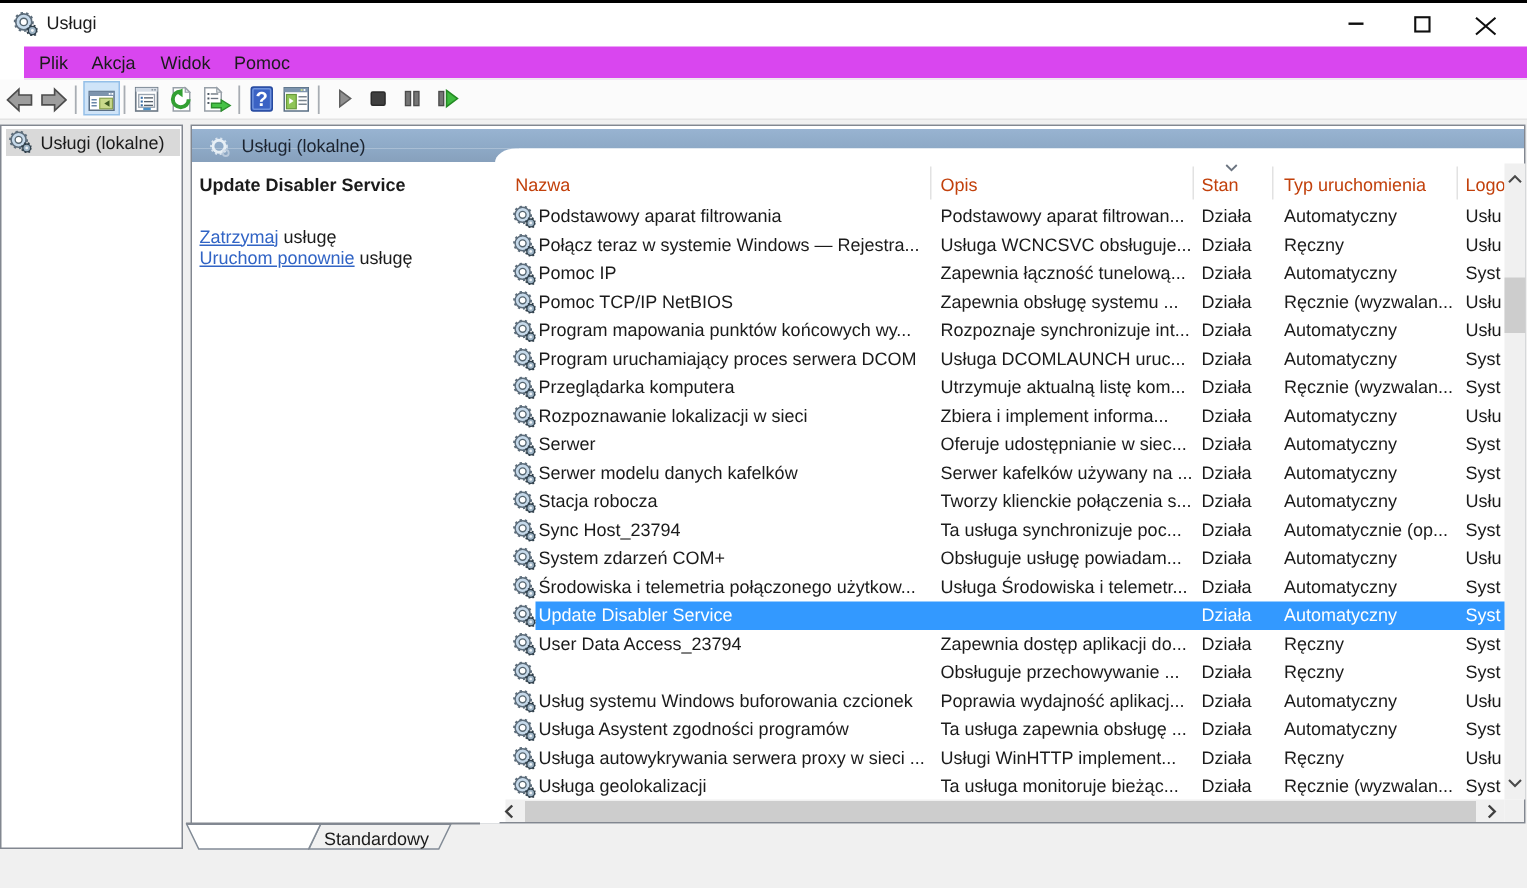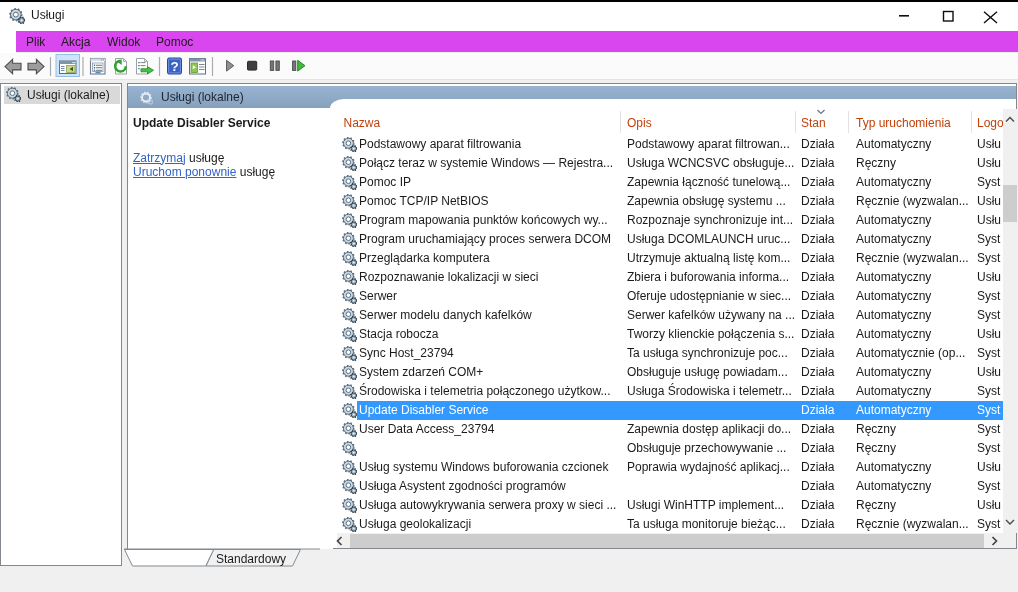--- a/index.html
+++ b/index.html
@@ -266,21 +266,21 @@
 <span class="c op">Utrzymuje aktualną listę kom...</span>
 <span class="c st">Działa</span>
 <span class="c ty">Ręcznie (wyzwalan...</span>
 <span class="c lg">Syst</span>
 </div>
 <div class="row" style="top:267.5px">
 <svg class="abs" style="left:4.5px;top:2px" width="15" height="15" viewBox="0 0 15 15">
       <use href="#gear"></use>
     </svg>
 <span class="c nm">Rozpoznawanie lokalizacji w sieci</span>
-<span class="c op">Zbiera i buforowania informa...</span>
+<span class="c op">Zbiera i implement informa...</span>
 <span class="c st">Działa</span>
 <span class="c ty">Automatyczny</span>
 <span class="c lg">Usłu</span>
 </div>
 <div class="row" style="top:286.5px">
 <svg class="abs" style="left:4.5px;top:2px" width="15" height="15" viewBox="0 0 15 15">
       <use href="#gear"></use>
     </svg>
 <span class="c nm">Serwer</span>
 <span class="c op">Oferuje udostępnianie w siec...</span>
@@ -374,20 +374,21 @@
 <span class="c op">Poprawia wydajność aplikacj...</span>
 <span class="c st">Działa</span>
 <span class="c ty">Automatyczny</span>
 <span class="c lg">Usłu</span>
 </div>
 <div class="row" style="top:476.5px">
 <svg class="abs" style="left:4.5px;top:2px" width="15" height="15" viewBox="0 0 15 15">
       <use href="#gear"></use>
     </svg>
 <span class="c nm">Usługa Asystent zgodności programów</span>
+<span class="c op">Ta usługa zapewnia obsługę ...</span>
 <span class="c st">Działa</span>
 <span class="c ty">Automatyczny</span>
 <span class="c lg">Syst</span>
 </div>
 <div class="row" style="top:495.5px">
 <svg class="abs" style="left:4.5px;top:2px" width="15" height="15" viewBox="0 0 15 15">
       <use href="#gear"></use>
     </svg>
 <span class="c nm">Usługa autowykrywania serwera proxy w sieci ...</span>
 <span class="c op">Usługi WinHTTP implement...</span>

